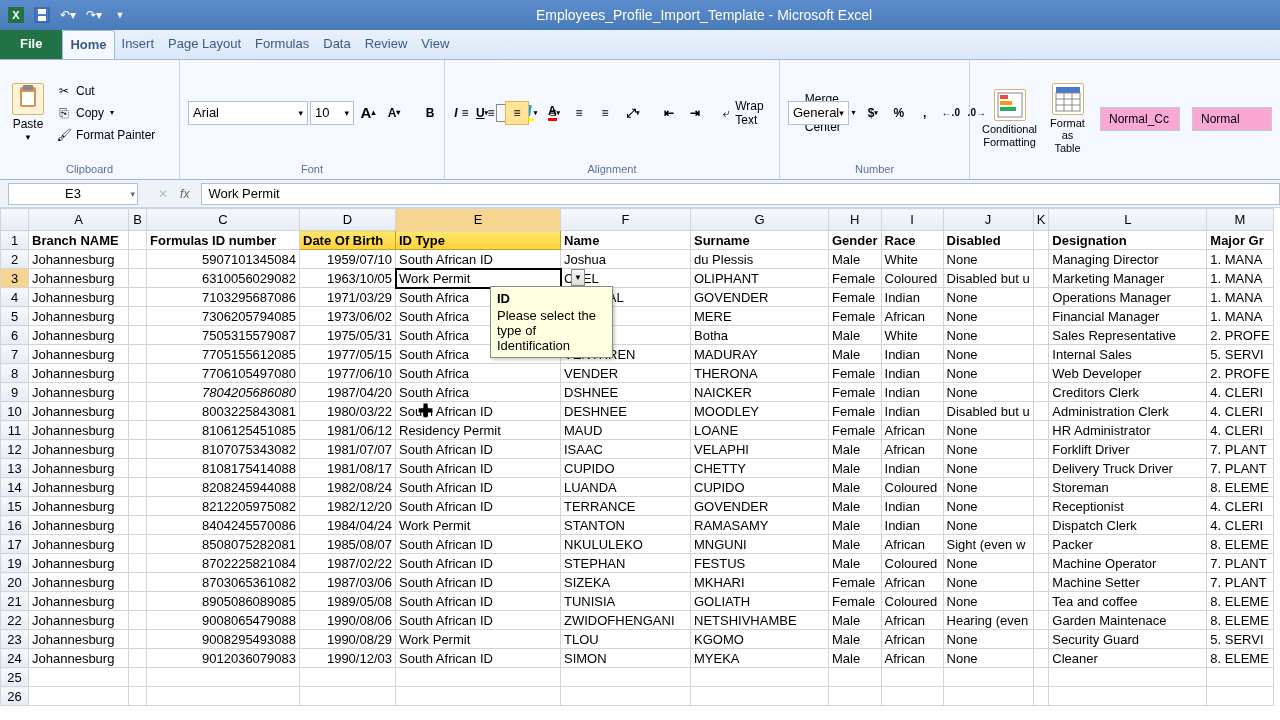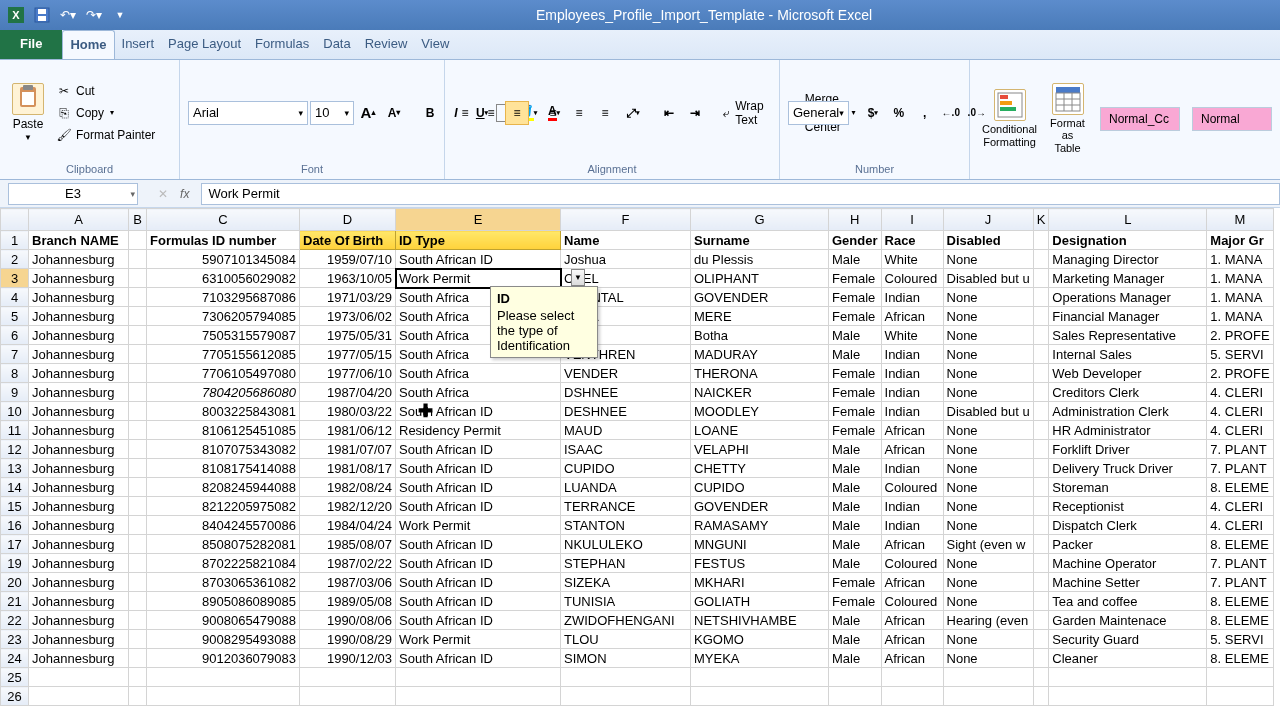--- a/index.html
+++ b/index.html
@@ -35,21 +35,21 @@
 .sheet { overflow: hidden; position: relative; }
 table.grid { border-collapse: collapse; table-layout: fixed; }
 table.grid th, table.grid td { border: 1px solid #d4d4d4; font-size: 13px; height: 19px; padding: 0 3px; overflow: hidden; white-space: nowrap; text-align: left; }
 table.grid th { background: linear-gradient(#f7f9fc,#e5ecf7); font-weight: normal; }
 table.grid th.col-head { text-align: center; height: 22px; }
 table.grid th.row-head { text-align: center; width: 28px; background: linear-gradient(#f7f9fc,#e5ecf7); }
 table.grid th.row-head.selected { background: #f6d591; }
 table.grid th.col-head.selected { background: #f6d591; }
 .header-row td { font-weight: bold; background: #fff; }
 .header-row td.highlighted { background: linear-gradient(#ffe76a,#ffd23a); border: 1px solid #bfa22f; }
-.validation-tooltip { position: absolute; background: #ffffe1; border: 1px solid #8a8a8a; padding: 4px 6px; font-size: 13px; box-shadow: 2px 2px 3px rgba(0,0,0,0.2); width: 108px; }
+.validation-tooltip { position: absolute; background: #ffffe1; border: 1px solid #8a8a8a; padding: 4px 6px; font-size: 13px; box-shadow: 2px 2px 3px rgba(0,0,0,0.2); width: 123px; }
 .validation-tooltip .tt-title { font-weight: bold; margin-bottom: 2px; }
 .selected-cell { outline: 2px solid #000; outline-offset: -1px; background: #fff; }
 .dd-arrow { width: 14px; height: 17px; border: 1px solid #888; background: linear-gradient(#fafafa,#dcdcdc); position: absolute; display: flex; align-items: center; justify-content: center; font-size: 8px; }
 .styles-box { border: 1px solid #bcd; padding: 4px 8px; background: #f9a8d4; font-size: 12px; min-width: 80px; }
 .cursor-cross { position: absolute; font-size: 18px; font-weight: bold; pointer-events: none; }
 svg { display: block; }
 </style>
 </head>
 <body>
 

